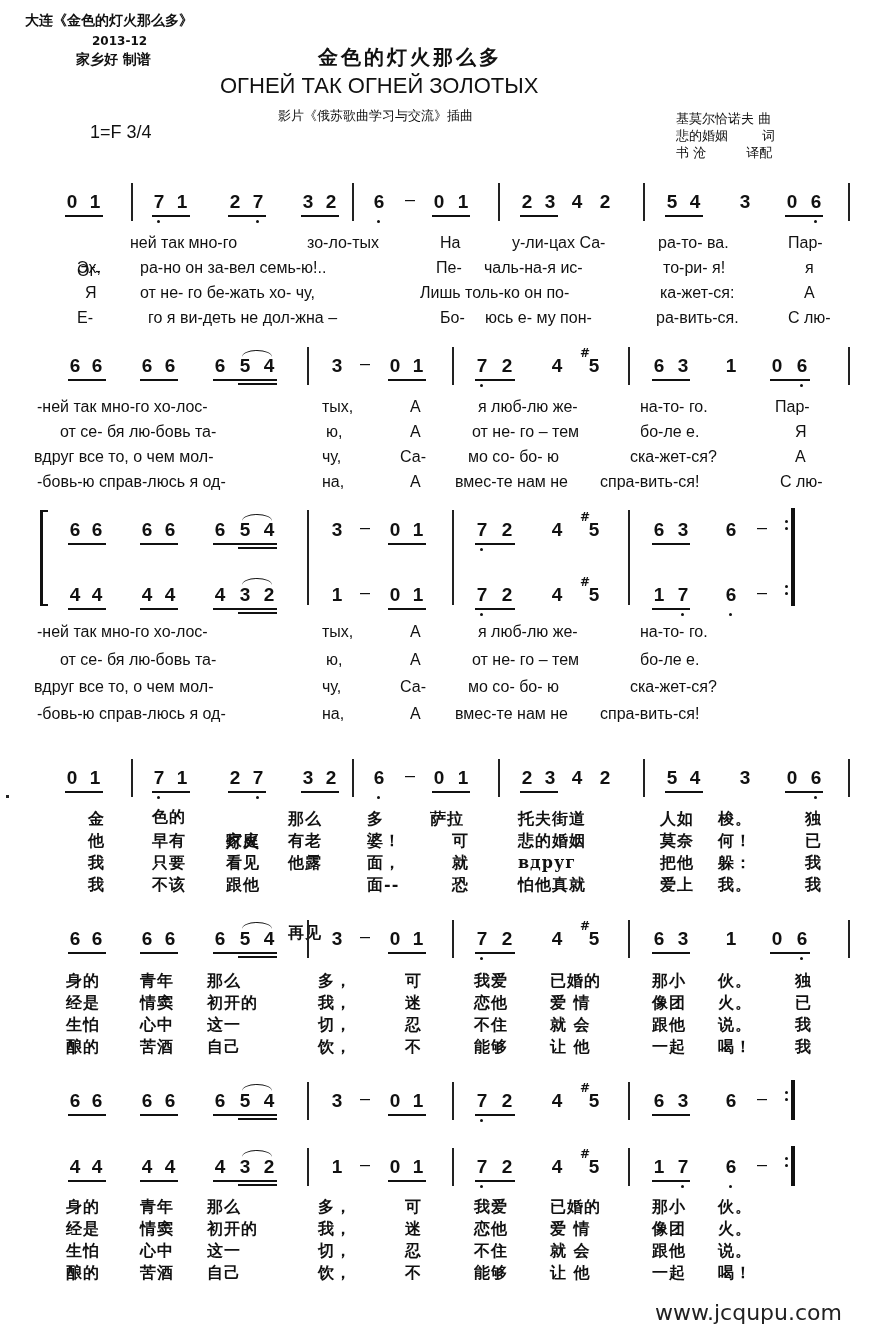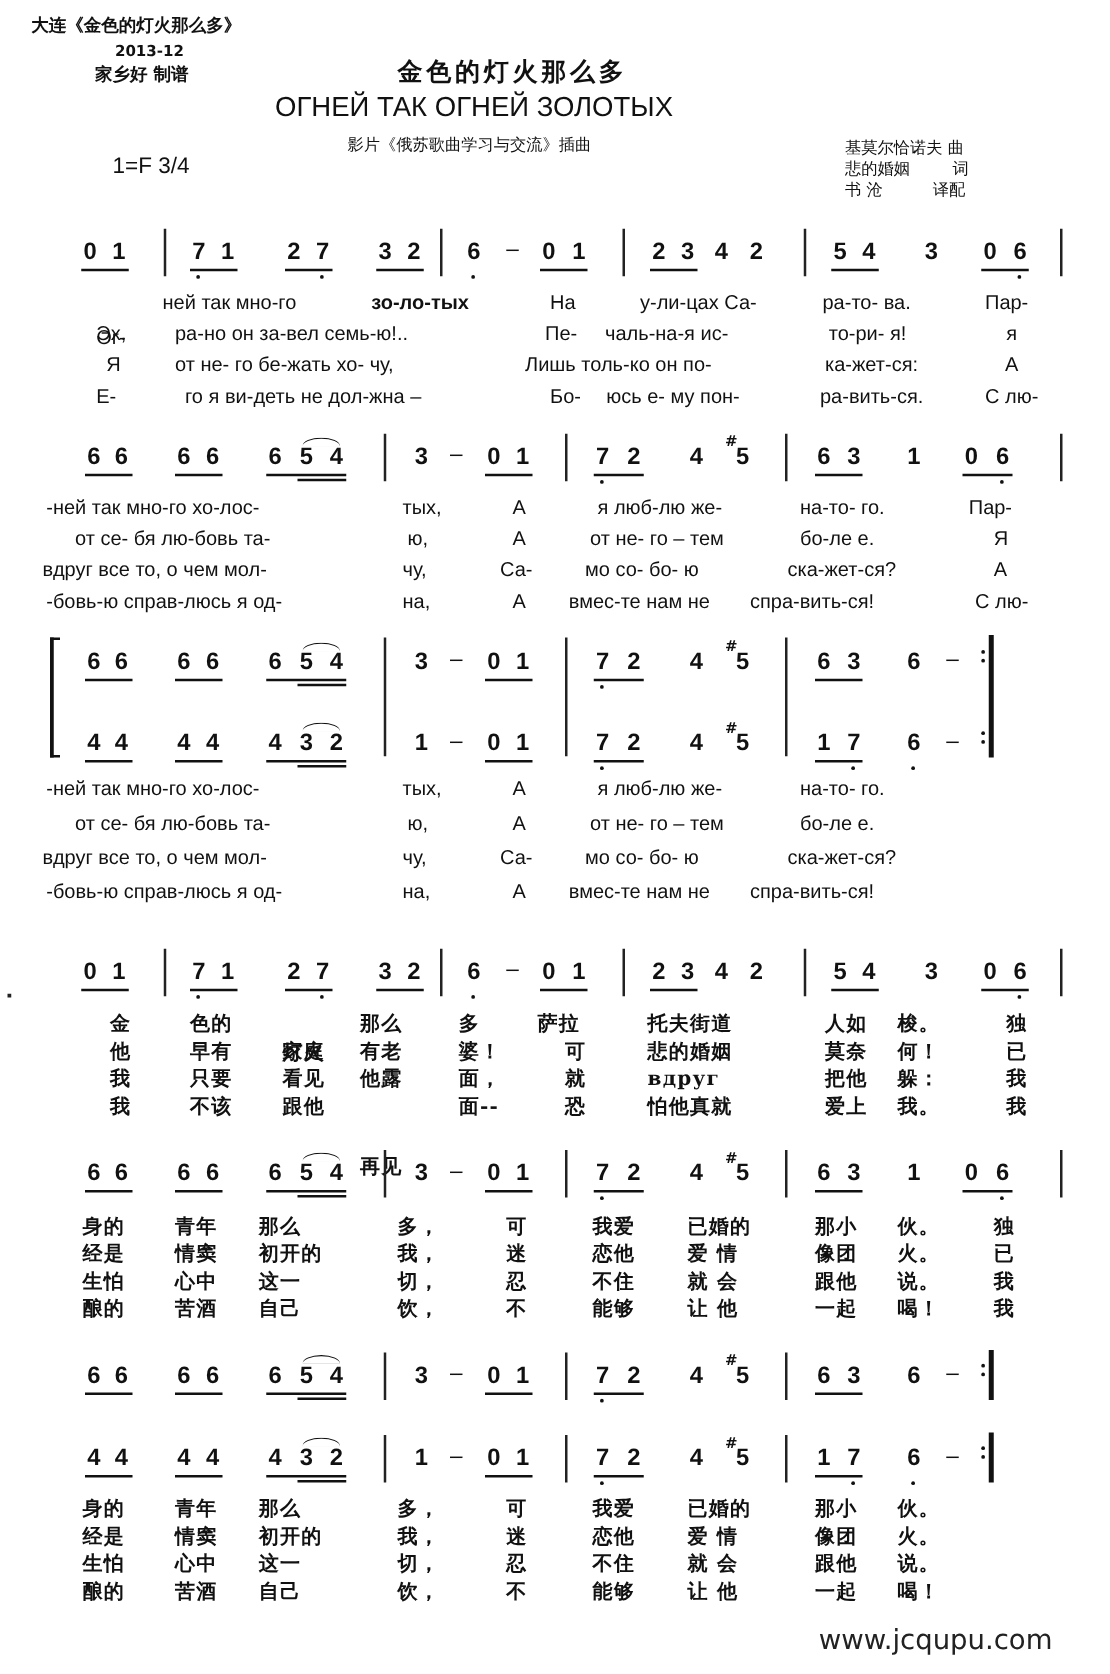--- a/index.html
+++ b/index.html
@@ -89,21 +89,21 @@
     <span class="n" style="left:809px;top:191px;">6</span>
   <div class="ul-seg" style="left:785px;top:215px;width:38px;"></div>
     <div class="dot-below" style="left:814px;top:220px;"></div>
   <div class="bar" style="left:848px;top:183px;height:38px;"></div>
 </div>
 
 <div>
 
   <span class="lyr" style="left:77px;top:233px;margin-top:28px;">Ог-</span>
   <span class="lyr" style="left:130px;top:233px;">ней так мно-го</span>
-  <span class="lyr" style="left:297px;top:233px;font-weight:bold;">зо-ло-тых</span>
+  <span class="lyr" style="left:307px;top:233px;">зо-ло-тых</span>
   <span class="lyr" style="left:440px;top:233px;">На</span>
   <span class="lyr" style="left:512px;top:233px;">у-ли-цах Са-</span>
   <span class="lyr" style="left:658px;top:233px;">ра-то- ва.</span>
   <span class="lyr" style="left:788px;top:233px;">Пар-</span>
 
   <span class="lyr" style="left:77px;top:258px;">Эх,</span>
   <span class="lyr" style="left:140px;top:258px;">ра-но  он за-вел семь-ю!..</span>
   <span class="lyr" style="left:436px;top:258px;">Пе-</span>
   <span class="lyr" style="left:484px;top:258px;">чаль-на-я ис-</span>
   <span class="lyr" style="left:663px;top:258px;">то-ри-  я!</span>
@@ -335,21 +335,21 @@
   <span class="n" style="left:785px;top:767px;">0</span>
     <span class="n" style="left:809px;top:767px;">6</span>
   <div class="ul-seg" style="left:785px;top:791px;width:38px;"></div>
     <div class="dot-below" style="left:814px;top:796px;"></div>
   <div class="bar" style="left:848px;top:759px;height:38px;"></div>
 </div>
 
 <div>
 
   <span class="lyr-cn" style="left:88px;top:808px;">金</span>
-  <span class="lyr-cn" style="left:152px;top:808px;">色的</span>
+  <span class="lyr-cn" style="left:152px;top:808px;font-family:Liberation Mono, monospace;">色的</span>
   <span class="lyr-cn" style="left:226px;top:831px;">灯火</span>
   <span class="lyr-cn" style="left:288px;top:808px;">那么</span>
   <span class="lyr-cn" style="left:367px;top:808px;">多</span>
   <span class="lyr-cn" style="left:430px;top:808px;">萨拉</span>
   <span class="lyr-cn" style="left:518px;top:808px;">托夫街道</span>
   <span class="lyr-cn" style="left:660px;top:808px;">人如</span>
   <span class="lyr-cn" style="left:718px;top:808px;">梭。</span>
   <span class="lyr-cn" style="left:805px;top:808px;">独</span>
 
   <span class="lyr-cn" style="left:88px;top:830px;">他</span>

